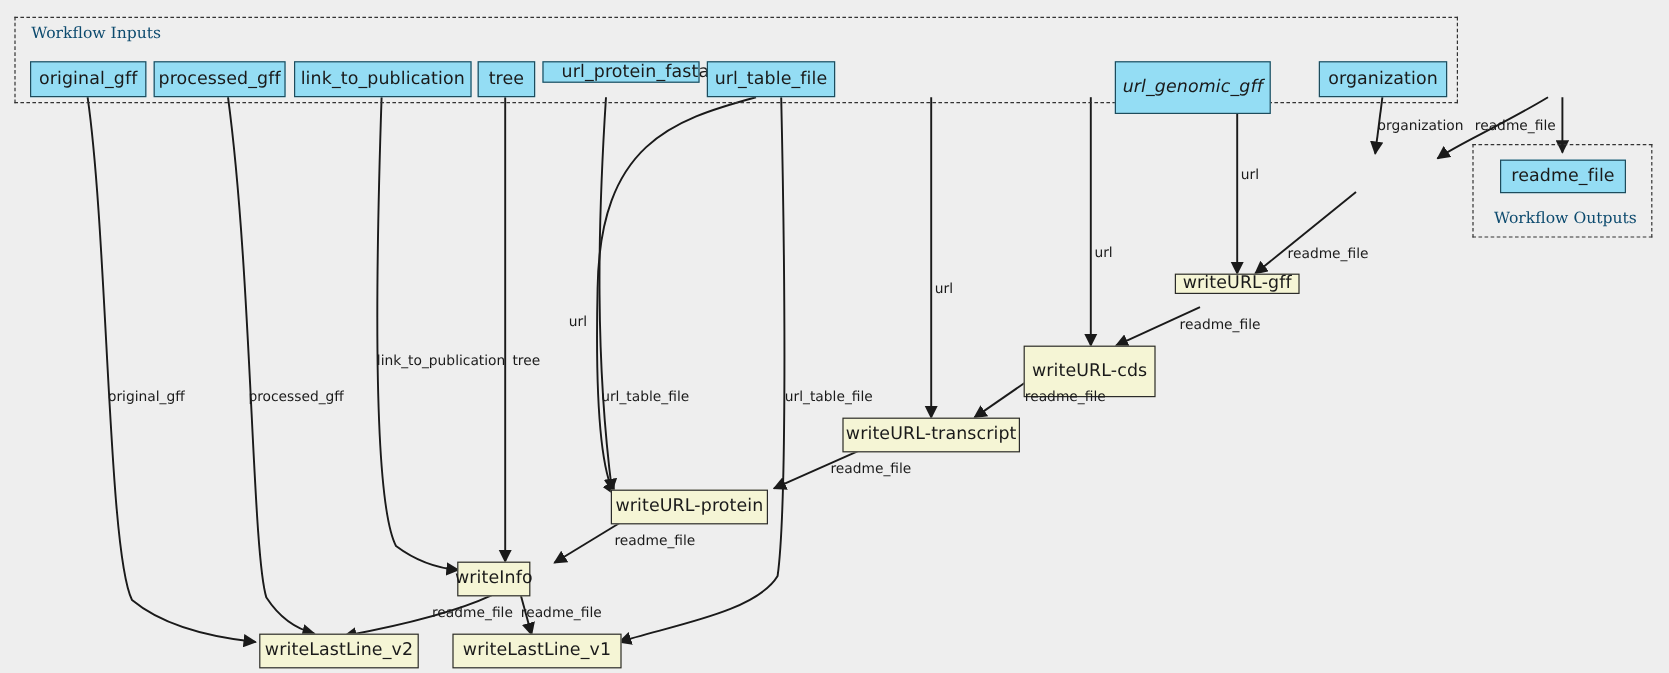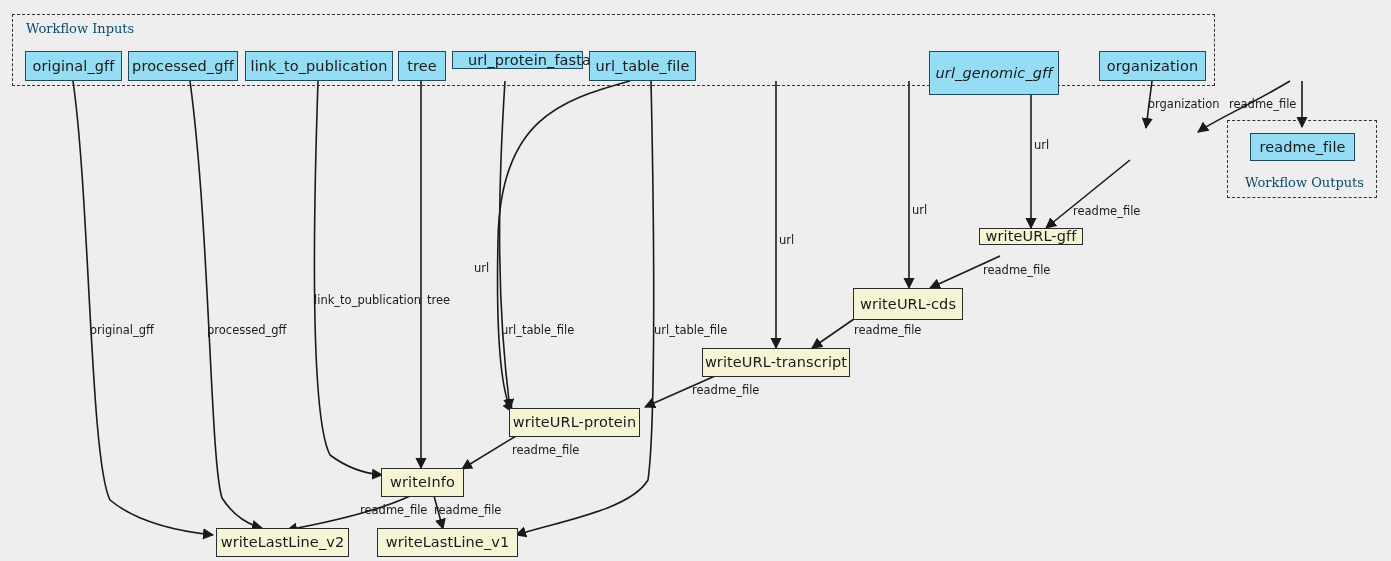--- a/index.html
+++ b/index.html
@@ -130,24 +130,24 @@
   <div class="node input" style="left:452px; top:51px; width:131px; height:18px;padding-left:24px;">url_protein_fasta</div>
   <div class="node input" style="left:589px; top:51px; width:107px; height:30px;">url_table_file</div>
   <div class="node input" style="left:929px; top:51px; width:130px; height:44px;font-style:italic;">url_genomic_gff</div>
   <div class="node input" style="left:1099px; top:51px; width:107px; height:30px;">organization</div>
 
   <div class="group-box" style="left:1227px; top:120px; width:150px; height:78px;"></div>
   <div class="group-label" style="left:1245px; top:175px;">Workflow Outputs</div>
   <div class="node output" style="left:1250px; top:133px; width:105px; height:28px;">readme_file</div>
 
   <div class="node process" style="left:979px; top:228px; width:104px; height:17px;">writeURL-gff</div>
-  <div class="node process" style="left:853px; top:288px; width:110px; height:32px;">writeURL-cds</div>
+  <div class="node process" style="left:853px; top:288px; width:110px; height:43px;">writeURL-cds</div>
   <div class="node process" style="left:509px; top:408px; width:131px; height:29px;">writeURL-protein</div>
   <div class="node process" style="left:702px; top:348px; width:148px; height:29px;">writeURL-transcript</div>
-  <div class="node process" style="left:381px; top:468px; width:83px; height:29px;">writeInfo</div>
+  <div class="node process" style="left:381px; top:468px; width:61px; height:29px;">writeInfo</div>
   <div class="node process" style="left:216px; top:528px; width:133px; height:29px;text-align:center;">writeLastLine_v2</div>
   <div class="node process" style="left:377px; top:528px; width:141px; height:29px;">writeLastLine_v1</div>
 
   <div class="edge-label" style="left:1148px; top:99px;">organization</div>
   <div class="edge-label" style="left:1229px; top:99px;">readme_file</div>
   <div class="edge-label" style="left:1034px; top:140px;">url</div>
   <div class="edge-label" style="left:1073px; top:206px;">readme_file</div>
   <div class="edge-label" style="left:912px; top:205px;">url</div>
   <div class="edge-label" style="left:983px; top:265px;">readme_file</div>
   <div class="edge-label" style="left:779px; top:235px;">url</div>

